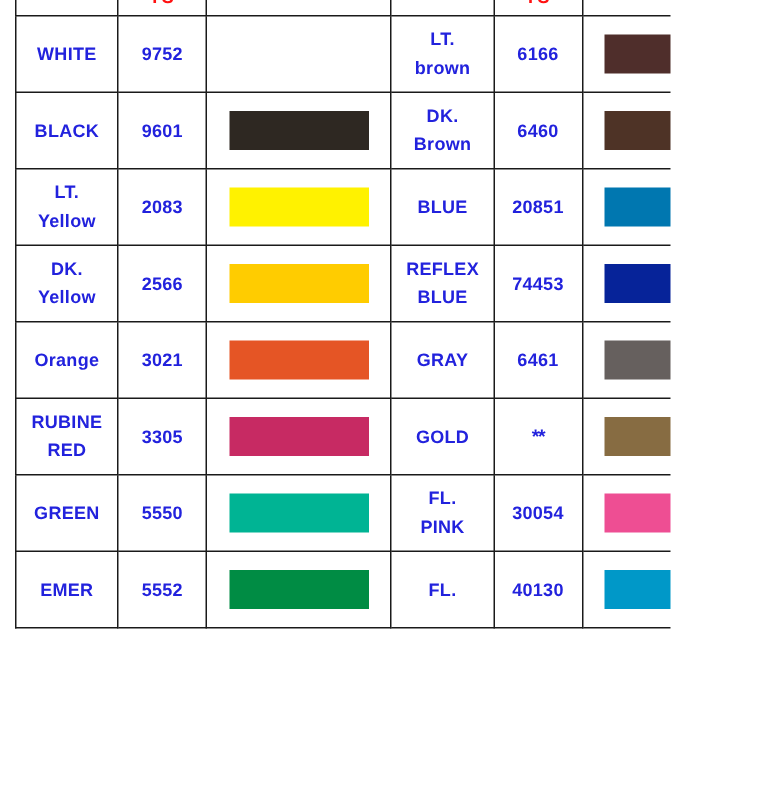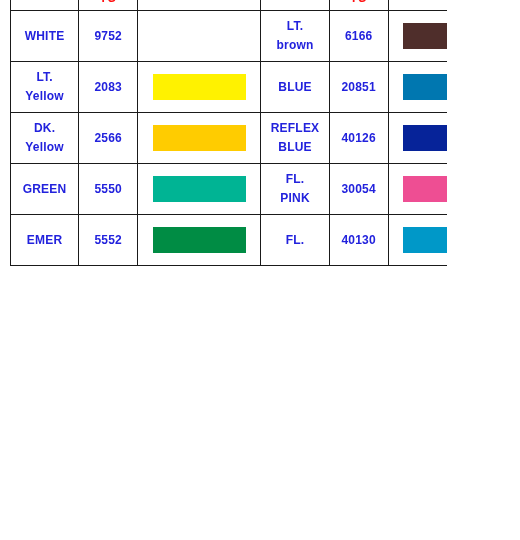--- a/index.html
+++ b/index.html
@@ -120,20 +120,37 @@
             <span class="nm-line">LT.</span>
             <span class="nm-line">brown</span>
           </td>
           <td class="cell-code soft-right"><span>6166</span></td>
           <td class="cell-swatch">
             <span class="swatch" style="background: rgb(79, 46, 43);"></span>
           </td>
         </tr>
         <tr class="data-row">
           <td class="cell-name">
+            <span class="nm-line">BLACK</span>
+          </td>
+          <td class="cell-code"><span>9601</span></td>
+          <td class="cell-swatch">
+            <span class="swatch" style="background: rgb(46, 40, 34);"></span>
+          </td>
+          <td class="cell-name soft-left">
+            <span class="nm-line">DK.</span>
+            <span class="nm-line">Brown</span>
+          </td>
+          <td class="cell-code soft-right"><span>6460</span></td>
+          <td class="cell-swatch">
+            <span class="swatch" style="background: rgb(78, 51, 38);"></span>
+          </td>
+        </tr>
+        <tr class="data-row">
+          <td class="cell-name">
             <span class="nm-line">LT.</span>
             <span class="nm-line">Yellow</span>
           </td>
           <td class="cell-code"><span>2083</span></td>
           <td class="cell-swatch">
             <span class="swatch" style="background: rgb(255, 242, 0);"></span>
           </td>
           <td class="cell-name soft-left">
             <span class="nm-line">BLUE</span>
           </td>
@@ -148,23 +165,56 @@
             <span class="nm-line">Yellow</span>
           </td>
           <td class="cell-code"><span>2566</span></td>
           <td class="cell-swatch">
             <span class="swatch" style="background: rgb(255, 204, 0);"></span>
           </td>
           <td class="cell-name soft-left">
             <span class="nm-line">REFLEX</span>
             <span class="nm-line">BLUE</span>
           </td>
-          <td class="cell-code soft-right"><span>40126</span></td>
+          <td class="cell-code soft-right"><span>74453</span></td>
           <td class="cell-swatch">
             <span class="swatch" style="background: rgb(6, 35, 153);"></span>
+          </td>
+        </tr>
+        <tr class="data-row">
+          <td class="cell-name">
+            <span class="nm-line">Orange</span>
+          </td>
+          <td class="cell-code"><span>3021</span></td>
+          <td class="cell-swatch">
+            <span class="swatch" style="background: rgb(229, 85, 37);"></span>
+          </td>
+          <td class="cell-name soft-left">
+            <span class="nm-line">GRAY</span>
+          </td>
+          <td class="cell-code soft-right"><span>6461</span></td>
+          <td class="cell-swatch">
+            <span class="swatch" style="background: rgb(102, 96, 94);"></span>
+          </td>
+        </tr>
+        <tr class="data-row">
+          <td class="cell-name">
+            <span class="nm-line">RUBINE</span>
+            <span class="nm-line">RED</span>
+          </td>
+          <td class="cell-code"><span>3305</span></td>
+          <td class="cell-swatch">
+            <span class="swatch" style="background: rgb(199, 42, 99);"></span>
+          </td>
+          <td class="cell-name soft-left">
+            <span class="nm-line">GOLD</span>
+          </td>
+          <td class="cell-code soft-right"><span class="stars">**</span></td>
+          <td class="cell-swatch">
+            <span class="swatch" style="background: rgb(135, 108, 66);"></span>
           </td>
         </tr>
         <tr class="data-row">
           <td class="cell-name">
             <span class="nm-line">GREEN</span>
           </td>
           <td class="cell-code"><span>5550</span></td>
           <td class="cell-swatch">
             <span class="swatch" style="background: rgb(0, 180, 148);"></span>
           </td>

